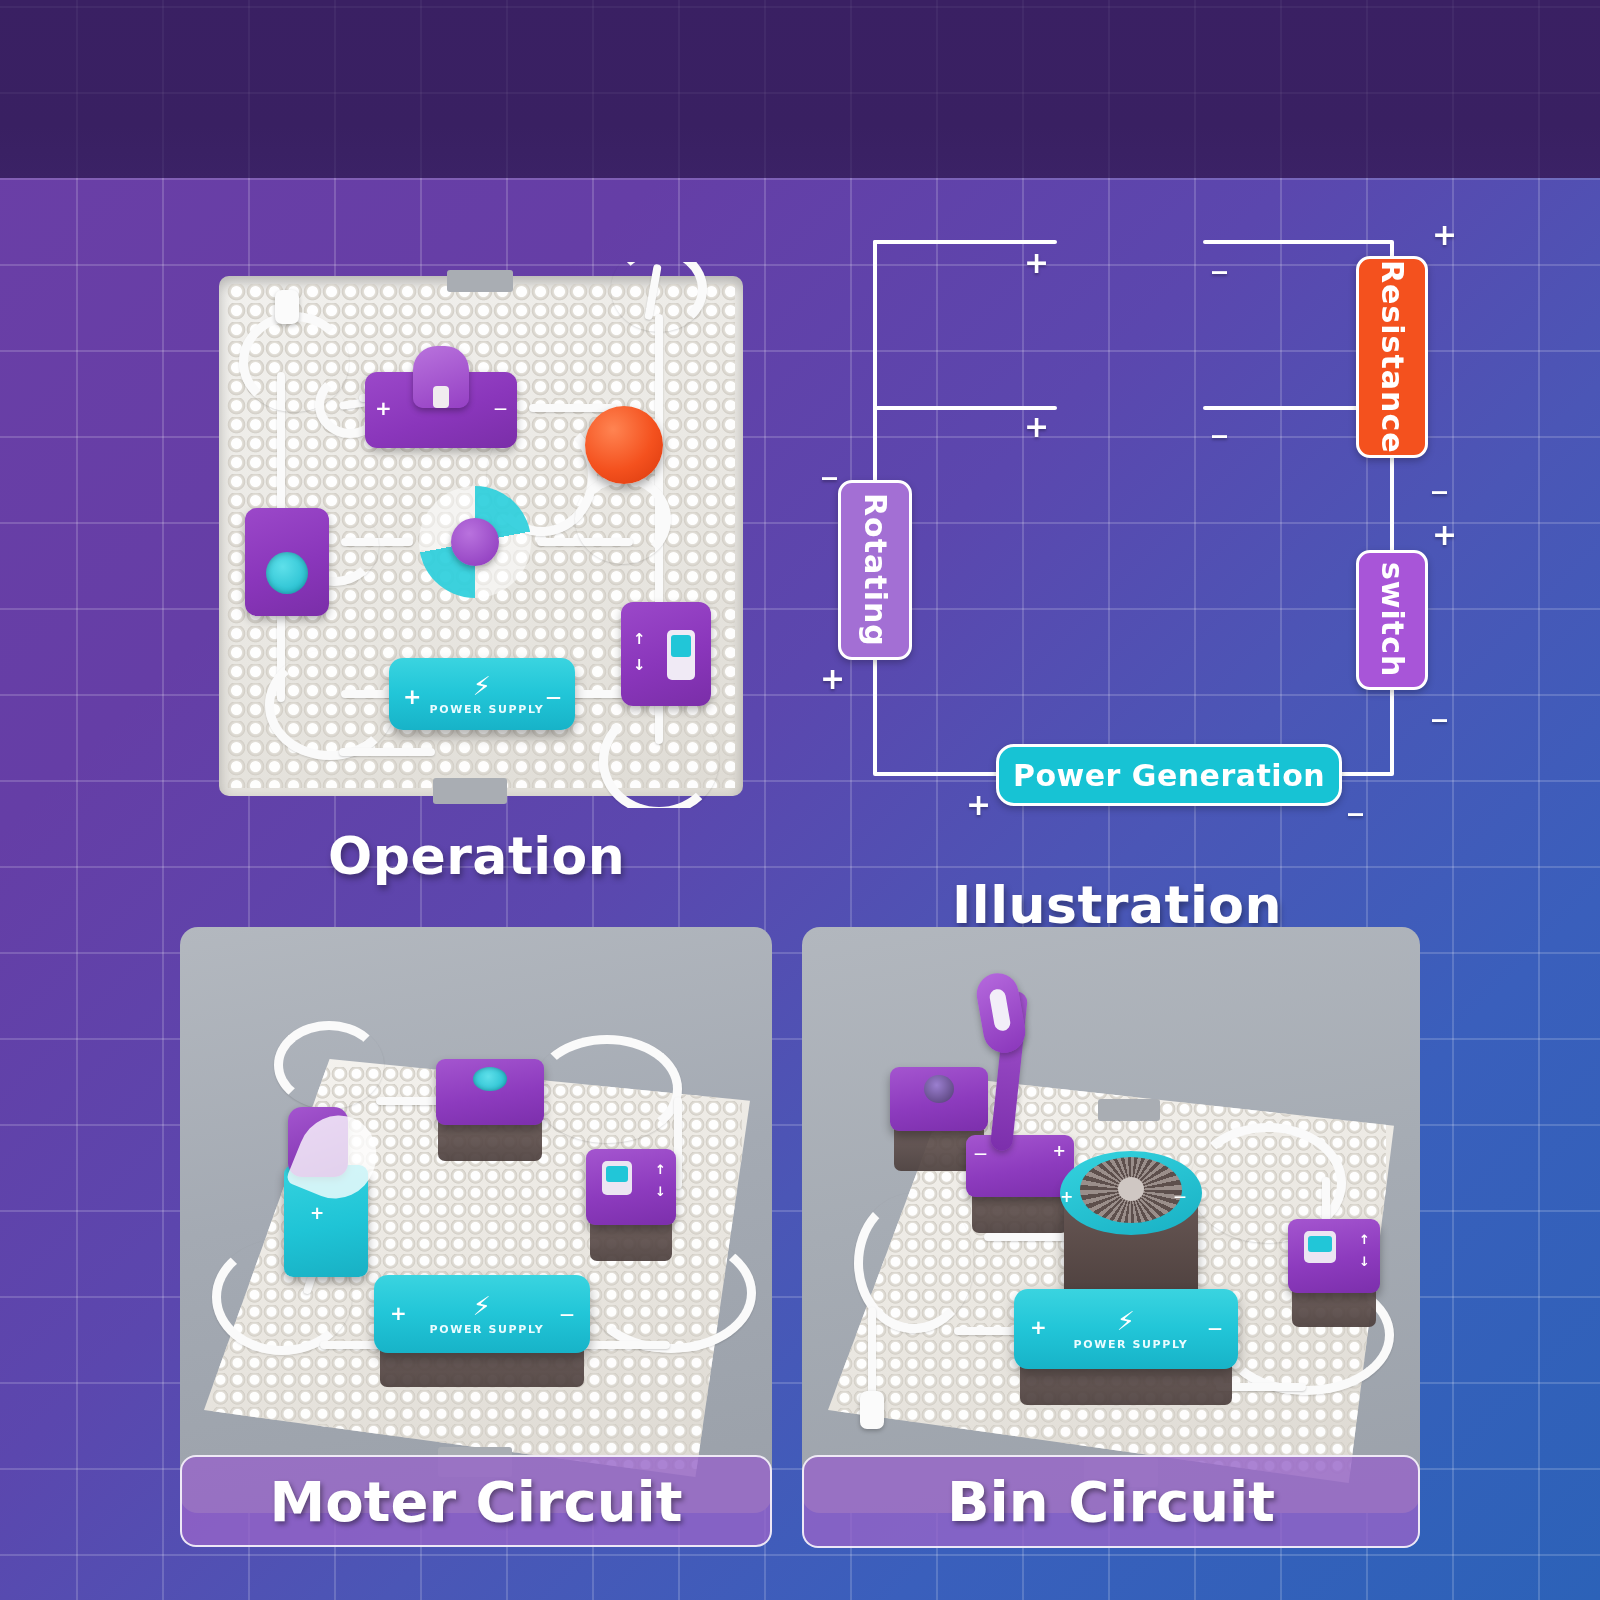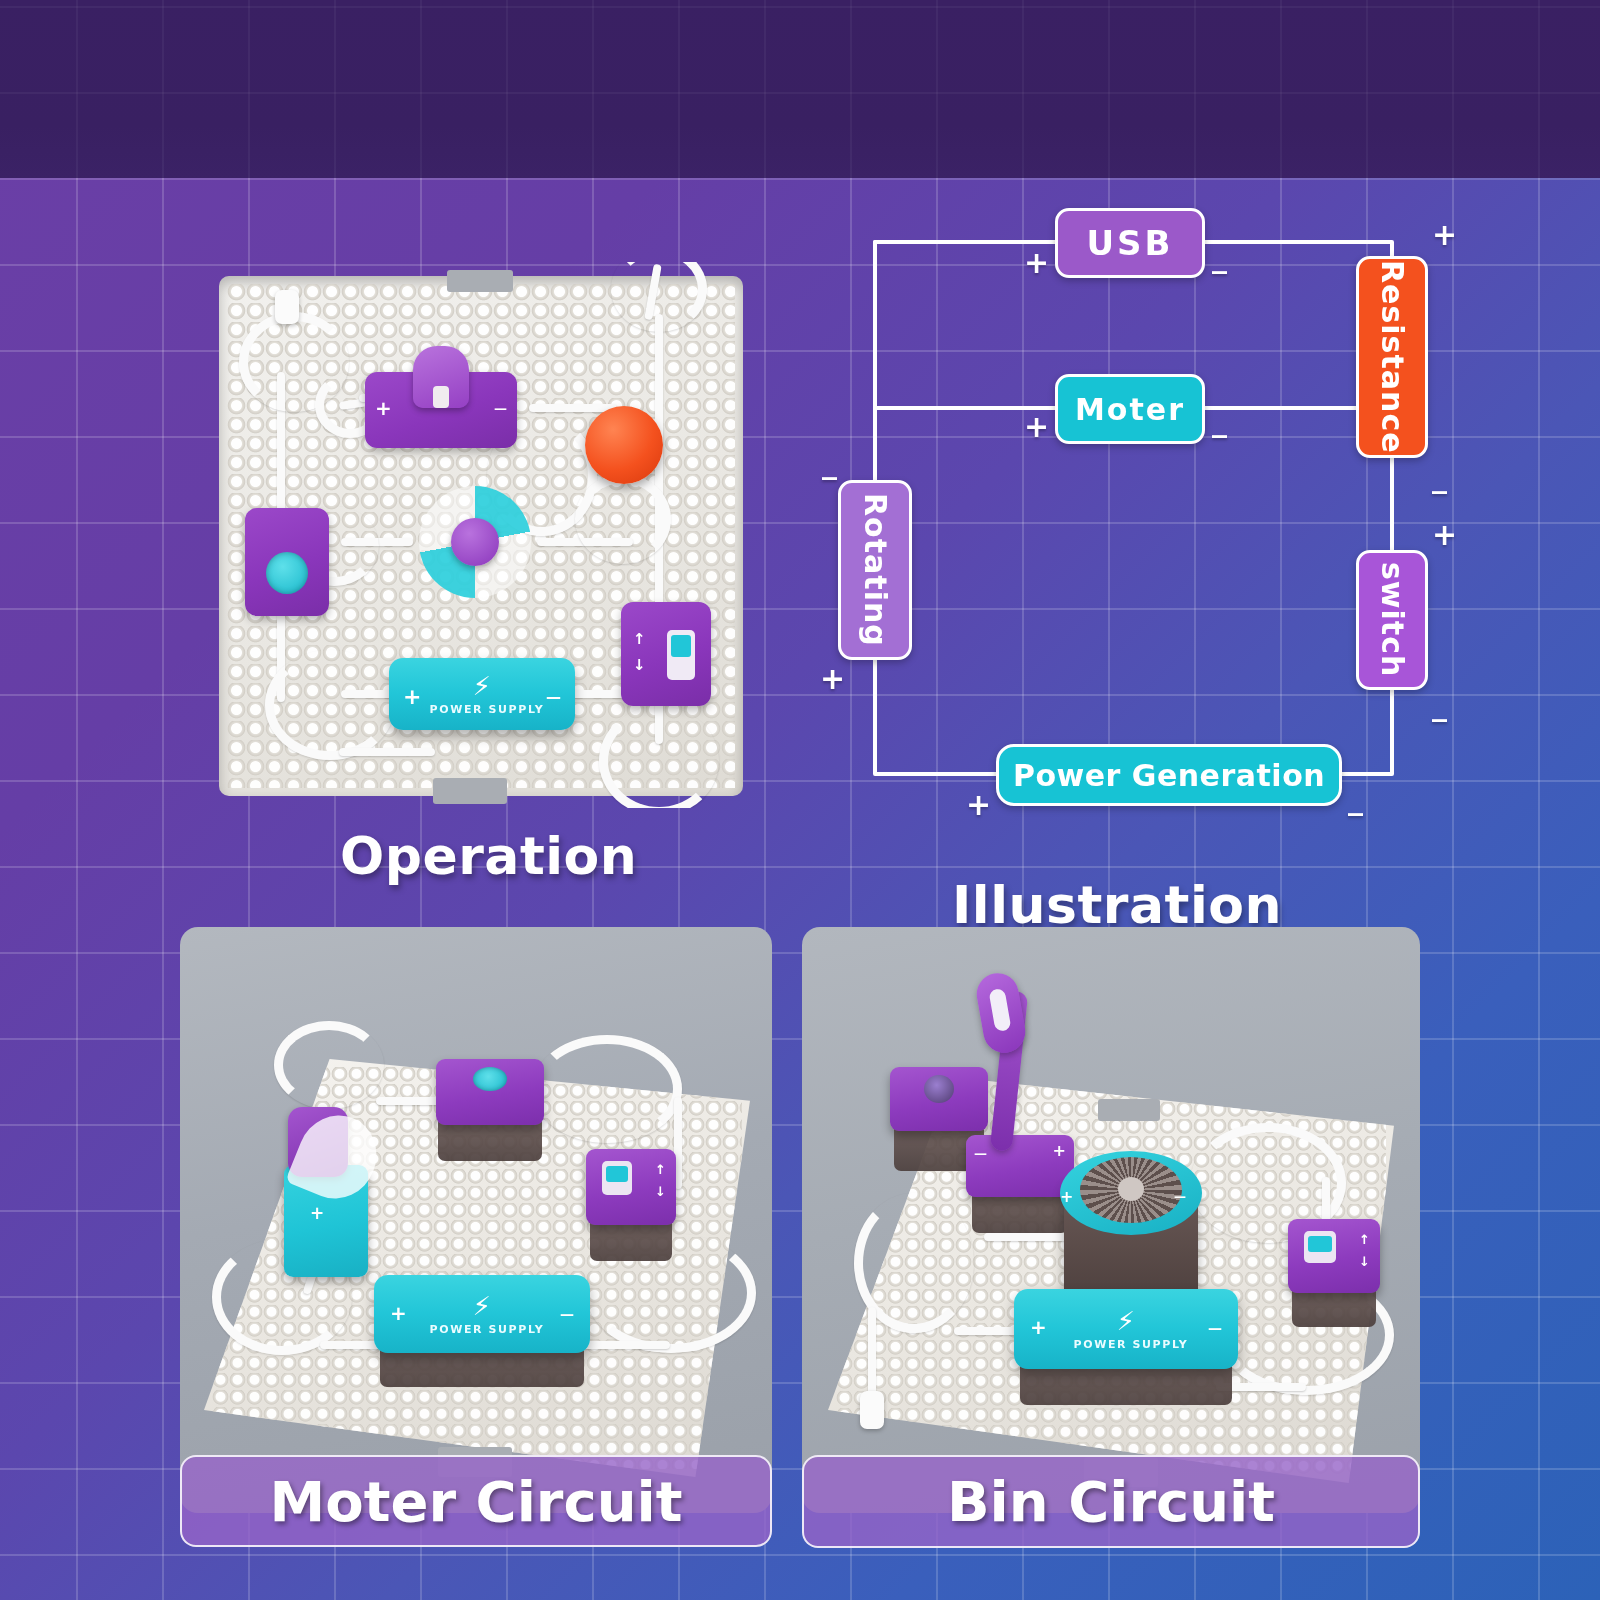--- a/index.html
+++ b/index.html
@@ -216,21 +216,21 @@
 
     <div class="ps" style="left:170px; top:382px; width:186px; height:72px;">
       <div class="sym" style="left:14px; top:28px; font-size:22px;">+</div>
       <div class="sym" style="right:14px; top:32px; font-size:15px;">—</div>
       <div class="bolt">⚡</div>
       <div class="ps-label">POWER SUPPLY</div>
     </div>
   </div>
 </div>
 
-<div class="caption-plain" style="left:340px; top:826px;">Operation</div>
+<div class="caption-plain" style="left:328px; top:826px;">Operation</div>
 
 <div id="diagram">
   <svg width="680" height="640" viewBox="0 0 680 640">
     <g fill="none" stroke="#ffffff" stroke-width="4" stroke-linecap="round" stroke-linejoin="round">
 
       <path d="M 75 52 L 75 290"></path>
       <path d="M 75 52 L 255 52"></path>
       <path d="M 75 218 L 255 218"></path>
 
       <path d="M 405 52 L 592 52 L 592 96"></path>
@@ -238,29 +238,23 @@
       <path d="M 405 218 L 592 218"></path>
 
       <path d="M 592 268 L 592 360"></path>
 
       <path d="M 592 470 L 592 584 L 520 584"></path>
 
       <path d="M 75 470 L 75 584 L 205 584"></path>
     </g>
   </svg>
 
-  <div class="dbox" style="left:255px; top:18px; width:150px; height:70px; background:#9B59C9; font-size:34px; letter-spacing:3px;">
-    <span>USB</span>
-  </div>
   <div class="dsign" style="left:224px; top:58px;">+</div>
   <div class="dsign" style="left:412px; top:52px;">_</div>
 
-  <div class="dbox" style="left:255px; top:184px; width:150px; height:70px; background:#17C3D4; font-size:30px; letter-spacing:2px;">
-    <span>Moter</span>
-  </div>
   <div class="dsign" style="left:224px; top:222px;">+</div>
   <div class="dsign" style="left:412px; top:216px;">_</div>
 
   <div class="dbox vert" style="left:556px; top:66px; width:72px; height:202px; background:#F4511E; font-size:30px;">
     <span>Resistance</span>
   </div>
   <div class="dsign" style="left:632px; top:30px;">+</div>
   <div class="dsign" style="left:632px; top:272px;">_</div>
 
   <div class="dbox vert" style="left:556px; top:360px; width:72px; height:140px; background:#A855D8; font-size:30px;">

